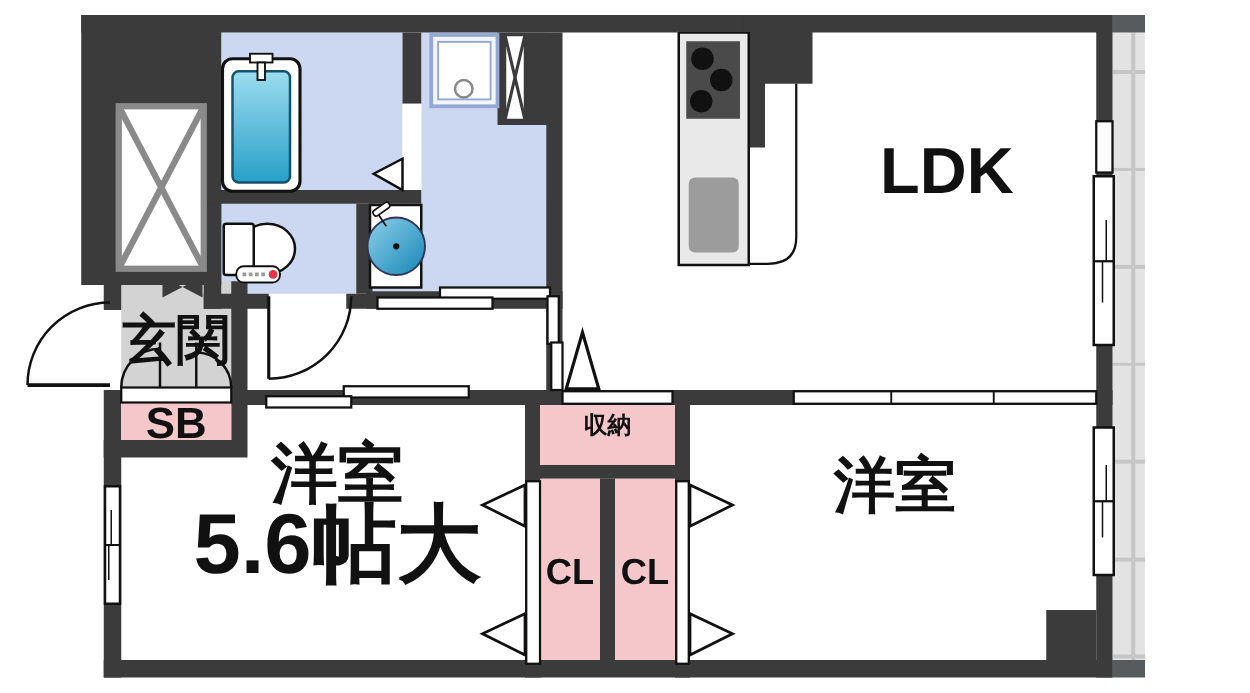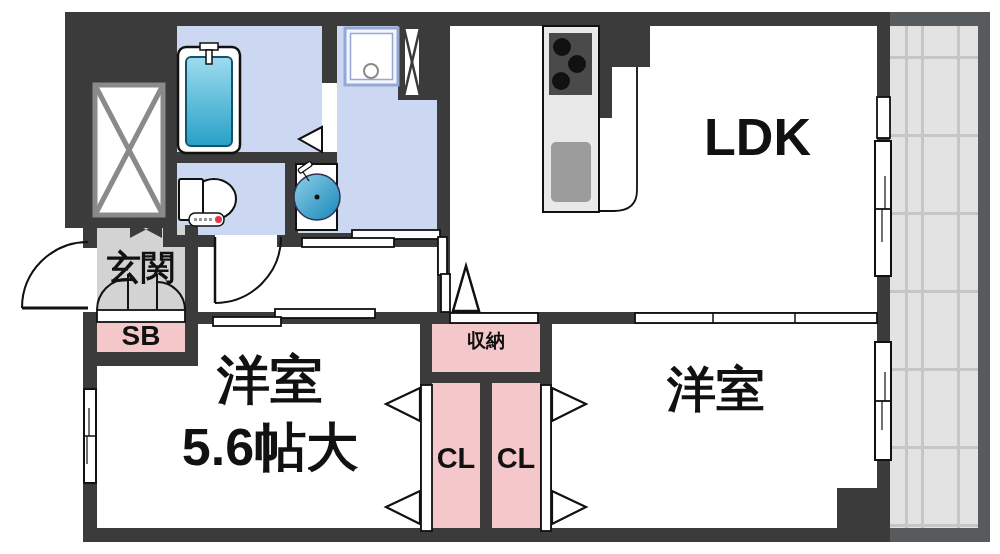--- a/index.html
+++ b/index.html
@@ -1,17 +1,17 @@
 <!DOCTYPE html>
 <html><head>
 <meta charset="utf-8">
 <style>
   html,body{margin:0;padding:0;background:#fff;}
   .plan{
-    position:relative;width:1000px;height:554px;background:#fff;overflow:hidden;
+    position:relative;width:916px;height:554px;background:#fff;overflow:hidden;
     font-family:"Liberation Sans","DejaVu Sans",sans-serif;
   }
   .wall{position:absolute;background:#3b3b3b;}
   .floor-wet{position:absolute;background:#ccd8f1;}
   .floor-genkan{position:absolute;background:#d3d3d3;}
   .pink{position:absolute;background:#f4c8ca;}
   .balcony-border{position:absolute;background:#585b5e;}
   .balcony-tiles{
     position:absolute;left:890px;top:26px;width:88px;height:502px;
     background-color:#e3e3e3;
@@ -221,23 +221,23 @@
       <circle cx="562" cy="47" r="9"></circle>
       <circle cx="577" cy="64" r="9"></circle>
       <circle cx="561" cy="81" r="9"></circle>
     </g>
     <path d="M 637 67 L 637 190 Q 637 211 614 211 L 600 211" fill="none" stroke="#111" stroke-width="1.8"></path>
   </svg>
 
   <div class="lbl" style="left:645px;top:110px;width:225px;font-size:52px;">LDK</div>
 
   <div class="lbl" style="left:170px;top:352px;width:200px;font-size:53px;">洋室</div>
-  <div class="lbl" style="left:120px;top:420px;width:300px;font-size:52px;">5.6帖大</div>
+  <div class="lbl" style="left:120px;top:400px;width:300px;font-size:68px;">5.6帖大</div>
 
   <div class="lbl" style="left:618px;top:364px;width:196px;font-size:49px;">洋室</div>
 
-  <div class="lbl" style="left:97px;top:250px;width:88px;font-size:34px;">玄関</div>
-  <div class="lbl" style="left:97px;top:321px;width:88px;font-size:28px;">SB</div>
+  <div class="lbl" style="left:97px;top:250px;width:88px;font-size:43px;">玄関</div>
+  <div class="lbl" style="left:97px;top:321px;width:88px;font-size:35px;">SB</div>
   <div class="lbl" style="left:432px;top:331px;width:108px;font-size:19px;">収納</div>
   <div class="lbl" style="left:432px;top:443px;width:48px;font-size:29px;">CL</div>
   <div class="lbl" style="left:492px;top:443px;width:48px;font-size:29px;">CL</div>
 
 </div>
 
 </body></html>

